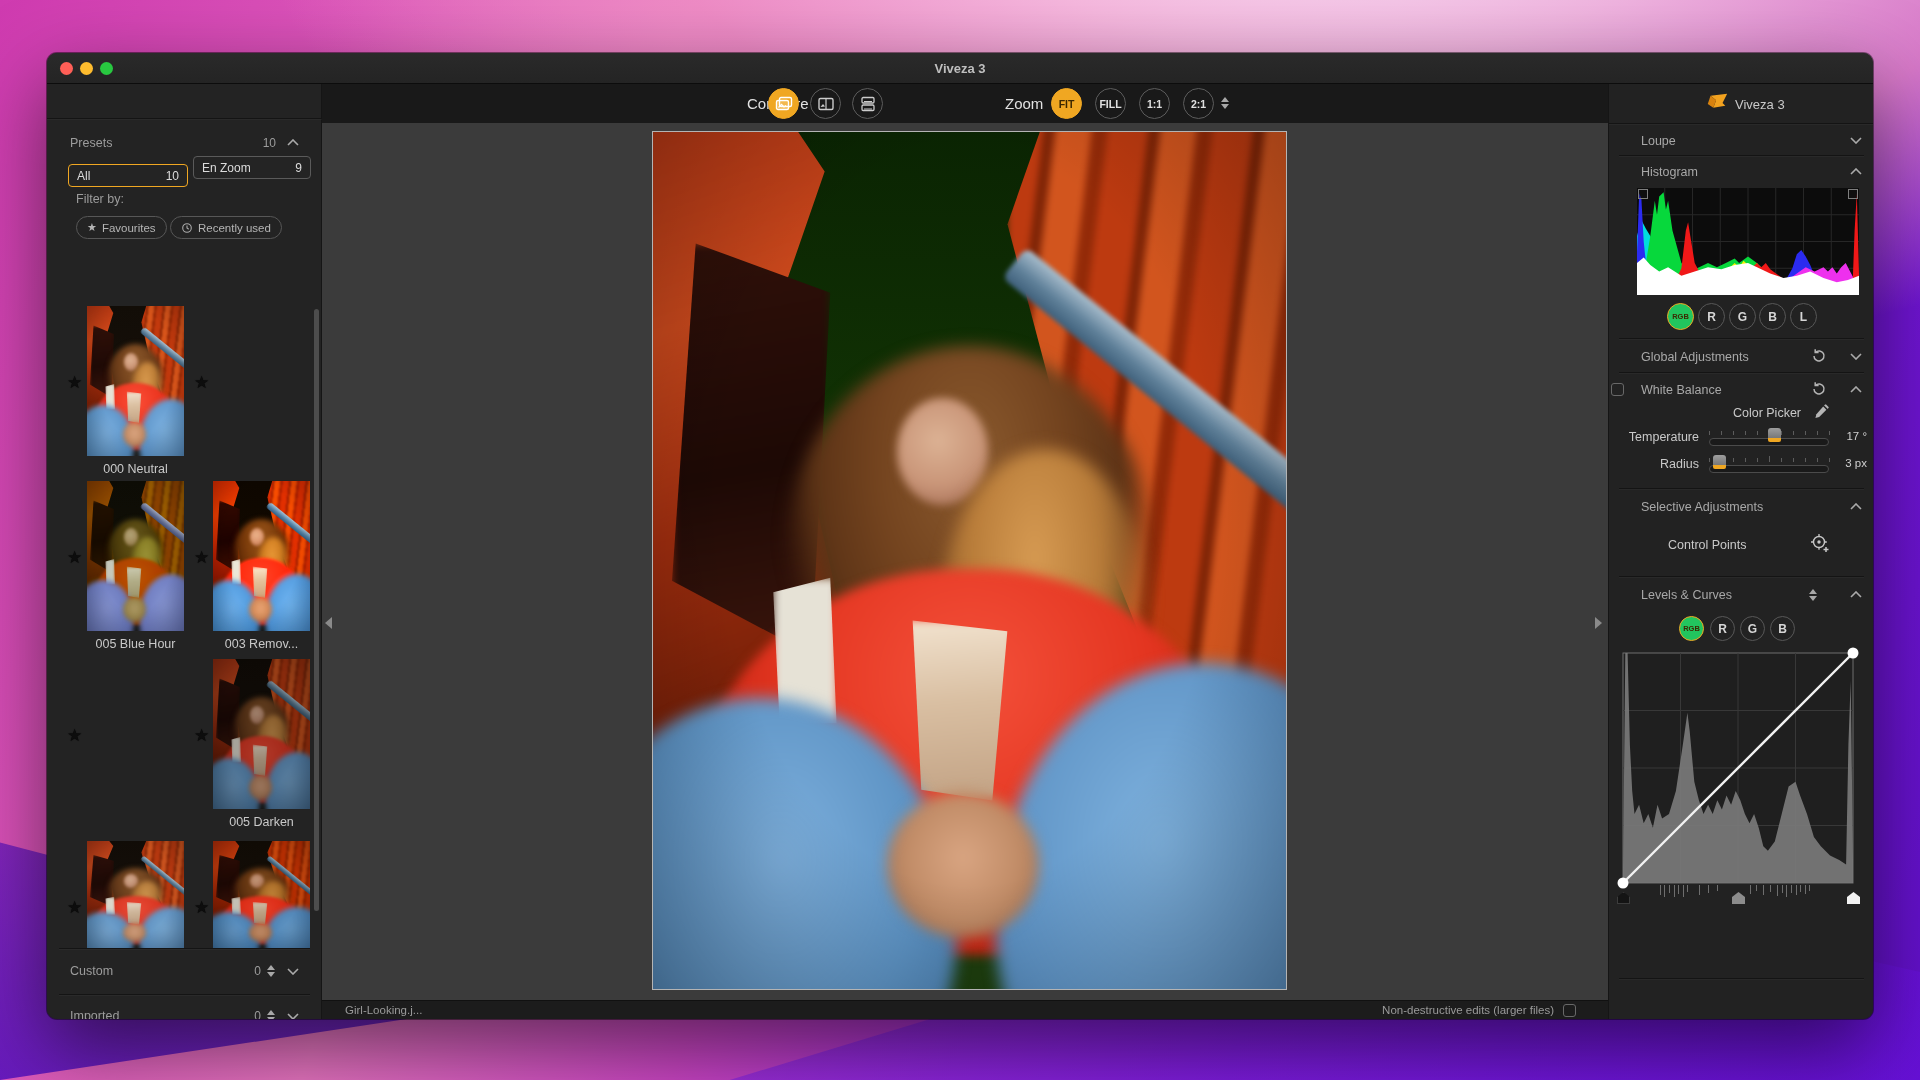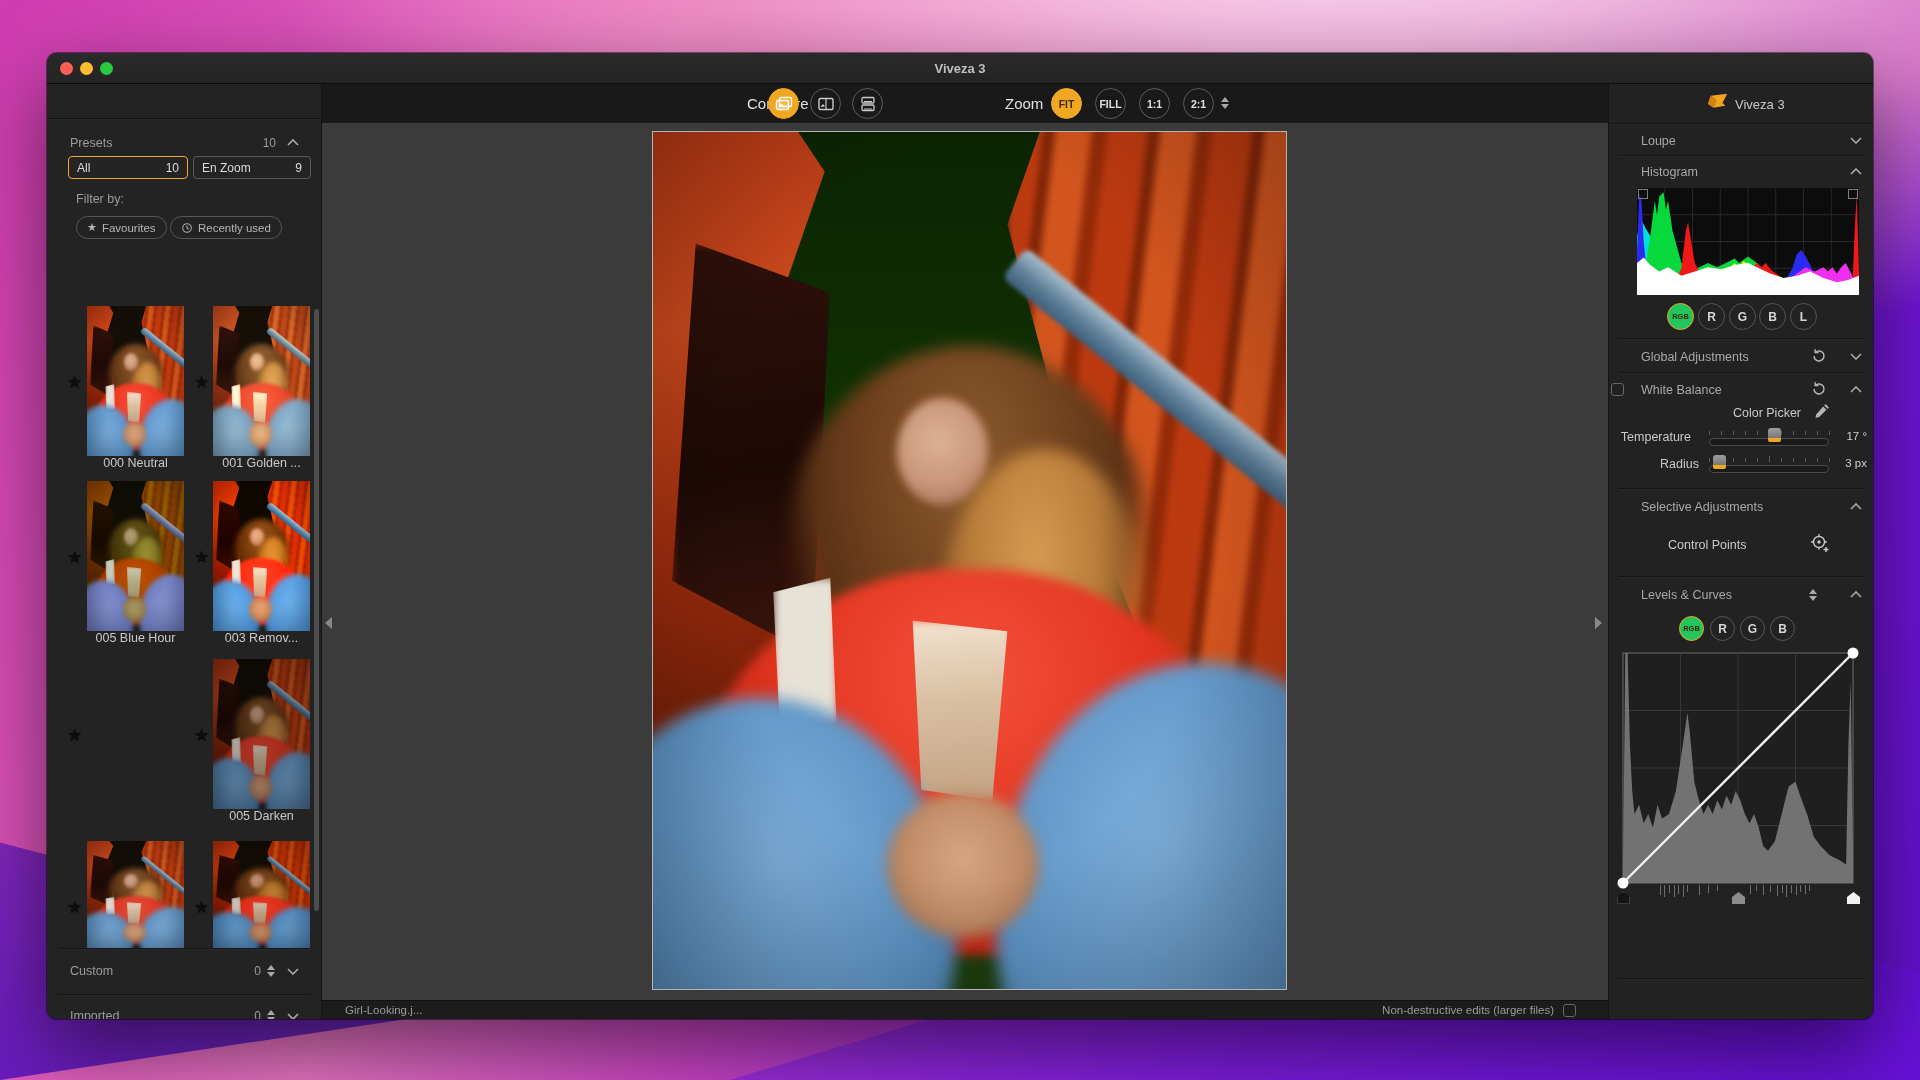--- a/index.html
+++ b/index.html
@@ -38,27 +38,27 @@
   .stepper i.up { border-bottom:5px solid #a8a8a8; } .stepper i.dn { border-top:5px solid #a8a8a8; }
 
   
   .sidebar { position:absolute; left:0; top:31px; width:275px; height:935px; background:#232323; border-right:1px solid #151515; }
   .hr { position:absolute; height:1px; background:#141414; box-shadow:0 1px 0 rgba(255,255,255,.035); }
   .s-label { position:absolute; color:#9c9c9c; font-size:12.5px; }
   .chev { display:inline-block; }
   .tab { position:absolute; height:23px; border:1.5px solid #5a5a5a; border-radius:4px;
     display:flex; align-items:center; justify-content:space-between; padding:0 8px;
     color:#dcdcdc; font-size:12px; background:#242424; }
-  .tab.sel { border-color:#f0a722; }
+  .tab.sel { border-color:#f0a722;margin-top:8px; }
   .pill { position:absolute; height:23px; border:1px solid #575757; border-radius:12px;
     display:flex; align-items:center; gap:5px; padding:0 10px; color:#b5b5b5; font-size:11.5px; }
   .card { position:absolute; width:97px; }
   .card .ph { position:relative; width:97px; height:150px; overflow:hidden; background:#000; }
   .card.selected .ph { outline:2px solid #f0a722; outline-offset:0; }
-  .plabel { text-align:center; color:#c9c9c9; font-size:12.5px; white-space:nowrap; }
+  .plabel { margin-top:6px; text-align:center; color:#c9c9c9; font-size:12.5px; white-space:nowrap; }
   .pstar { position:absolute; font-size:17px; color:#0d0d0d; text-shadow:0 0 1px #000; }
   .sb-scroll { position:absolute; left:267px; top:225px; width:5px; height:602px; background:#4d4d4d; border-radius:3px; }
   .cnt-num { color:#9c9c9c; font-size:12px; }
 
   
   .canvas { position:absolute; left:275px; top:70px; width:1286px; height:877px; background:#3b3b3b; }
   .main-frame { position:absolute; left:330px; top:8px; width:635px; height:859px;
     border:1px solid rgba(225,225,225,.8); background:#000; }
   .collapse { position:absolute; width:0; height:0; }
   .collapse.left { border-top:6px solid transparent; border-bottom:6px solid transparent; border-right:7px solid #8a8a8a; }
@@ -232,41 +232,20 @@
               <div class="L-collar"></div>
     <div class="L-shirt"></div>
               <div class="L-jeansL"></div>
               <div class="L-jeansR"></div>
     <div class="L-hands"></div>
               <div class="L-vig"></div>
   </div>
           </div>
         <div class="plabel">000 Neutral</div>
       </div>
-      <div class="card" style="left:166px;top:222px">
-        <div class="ph">
-            <div class="photo" style="--b: 3px; filter: sepia(0.3) saturate(1.25) brightness(1.03);">
-    <div class="L-door"></div>
-              <div class="L-hole"></div>
-              <div class="L-beams"></div>
-    <div class="L-rail"></div>
-              <div class="L-hair"></div>
-              <div class="L-face"></div>
-    <div class="L-hair2"></div>
-              <div class="L-jacket"></div>
-              <div class="L-collar"></div>
-    <div class="L-shirt"></div>
-              <div class="L-jeansL"></div>
-              <div class="L-jeansR"></div>
-    <div class="L-hands"></div>
-              <div class="L-vig"></div>
-  </div>
-          </div>
-        <div class="plabel">001 Golden ...</div>
-      </div>
       <div class="card" style="left:40px;top:397px">
         <div class="ph">
             <div class="photo" style="--b: 3px; filter: hue-rotate(25deg) saturate(1.05) brightness(0.88);">
     <div class="L-door"></div>
               <div class="L-hole"></div>
               <div class="L-beams"></div>
     <div class="L-rail"></div>
               <div class="L-hair"></div>
               <div class="L-face"></div>
     <div class="L-hair2"></div>
@@ -495,21 +474,21 @@
       <svg class="chev" style="position:absolute;left:241px;top:302px" width="12" height="7" viewBox="0 0 12 7">
         <path d="M1 6l5-5 5 5" fill="none" stroke="#aaa" stroke-width="1.6"></path>
         </svg>
 
       <span class="p-label bright" style="position:absolute;left:100px;top:322px;width:92px;text-align:right">Color Picker</span>
       <svg style="position:absolute;left:204px;top:320px" width="16" height="16" viewBox="0 0 16 16">
         <path d="M10.2 2.6l3.2 3.2-7.2 7.2-3.8 1 1-3.8z" fill="#b5b5b5"></path>
         <path d="M11 1.2l3.8 3.8 1-1.8-3-3z" fill="#b5b5b5"></path>
         </svg>
 
-      <span class="p-label bright" style="position:absolute;left:2px;top:346px;width:80px;text-align:right">Temperature</span>
+      <span class="p-label bright" style="position:absolute;left:10px;top:346px;width:80px;text-align:right">Temperature</span>
       <div class="slider" id="temp-slider" style="left:100px;top:343px">
           <div class="track"></div>
           <div class="tick" style="left: 0%;"></div>
           <div class="tick" style="left: 10%;"></div>
           <div class="tick" style="left: 20%;"></div>
           <div class="tick" style="left: 30%;"></div>
           <div class="tick" style="left: 40%;"></div>
           <div class="tick" style="left: 50%; height: 6px; top: 2px;"></div>
           <div class="tick" style="left: 60%;"></div>
           <div class="tick" style="left: 70%;"></div>

